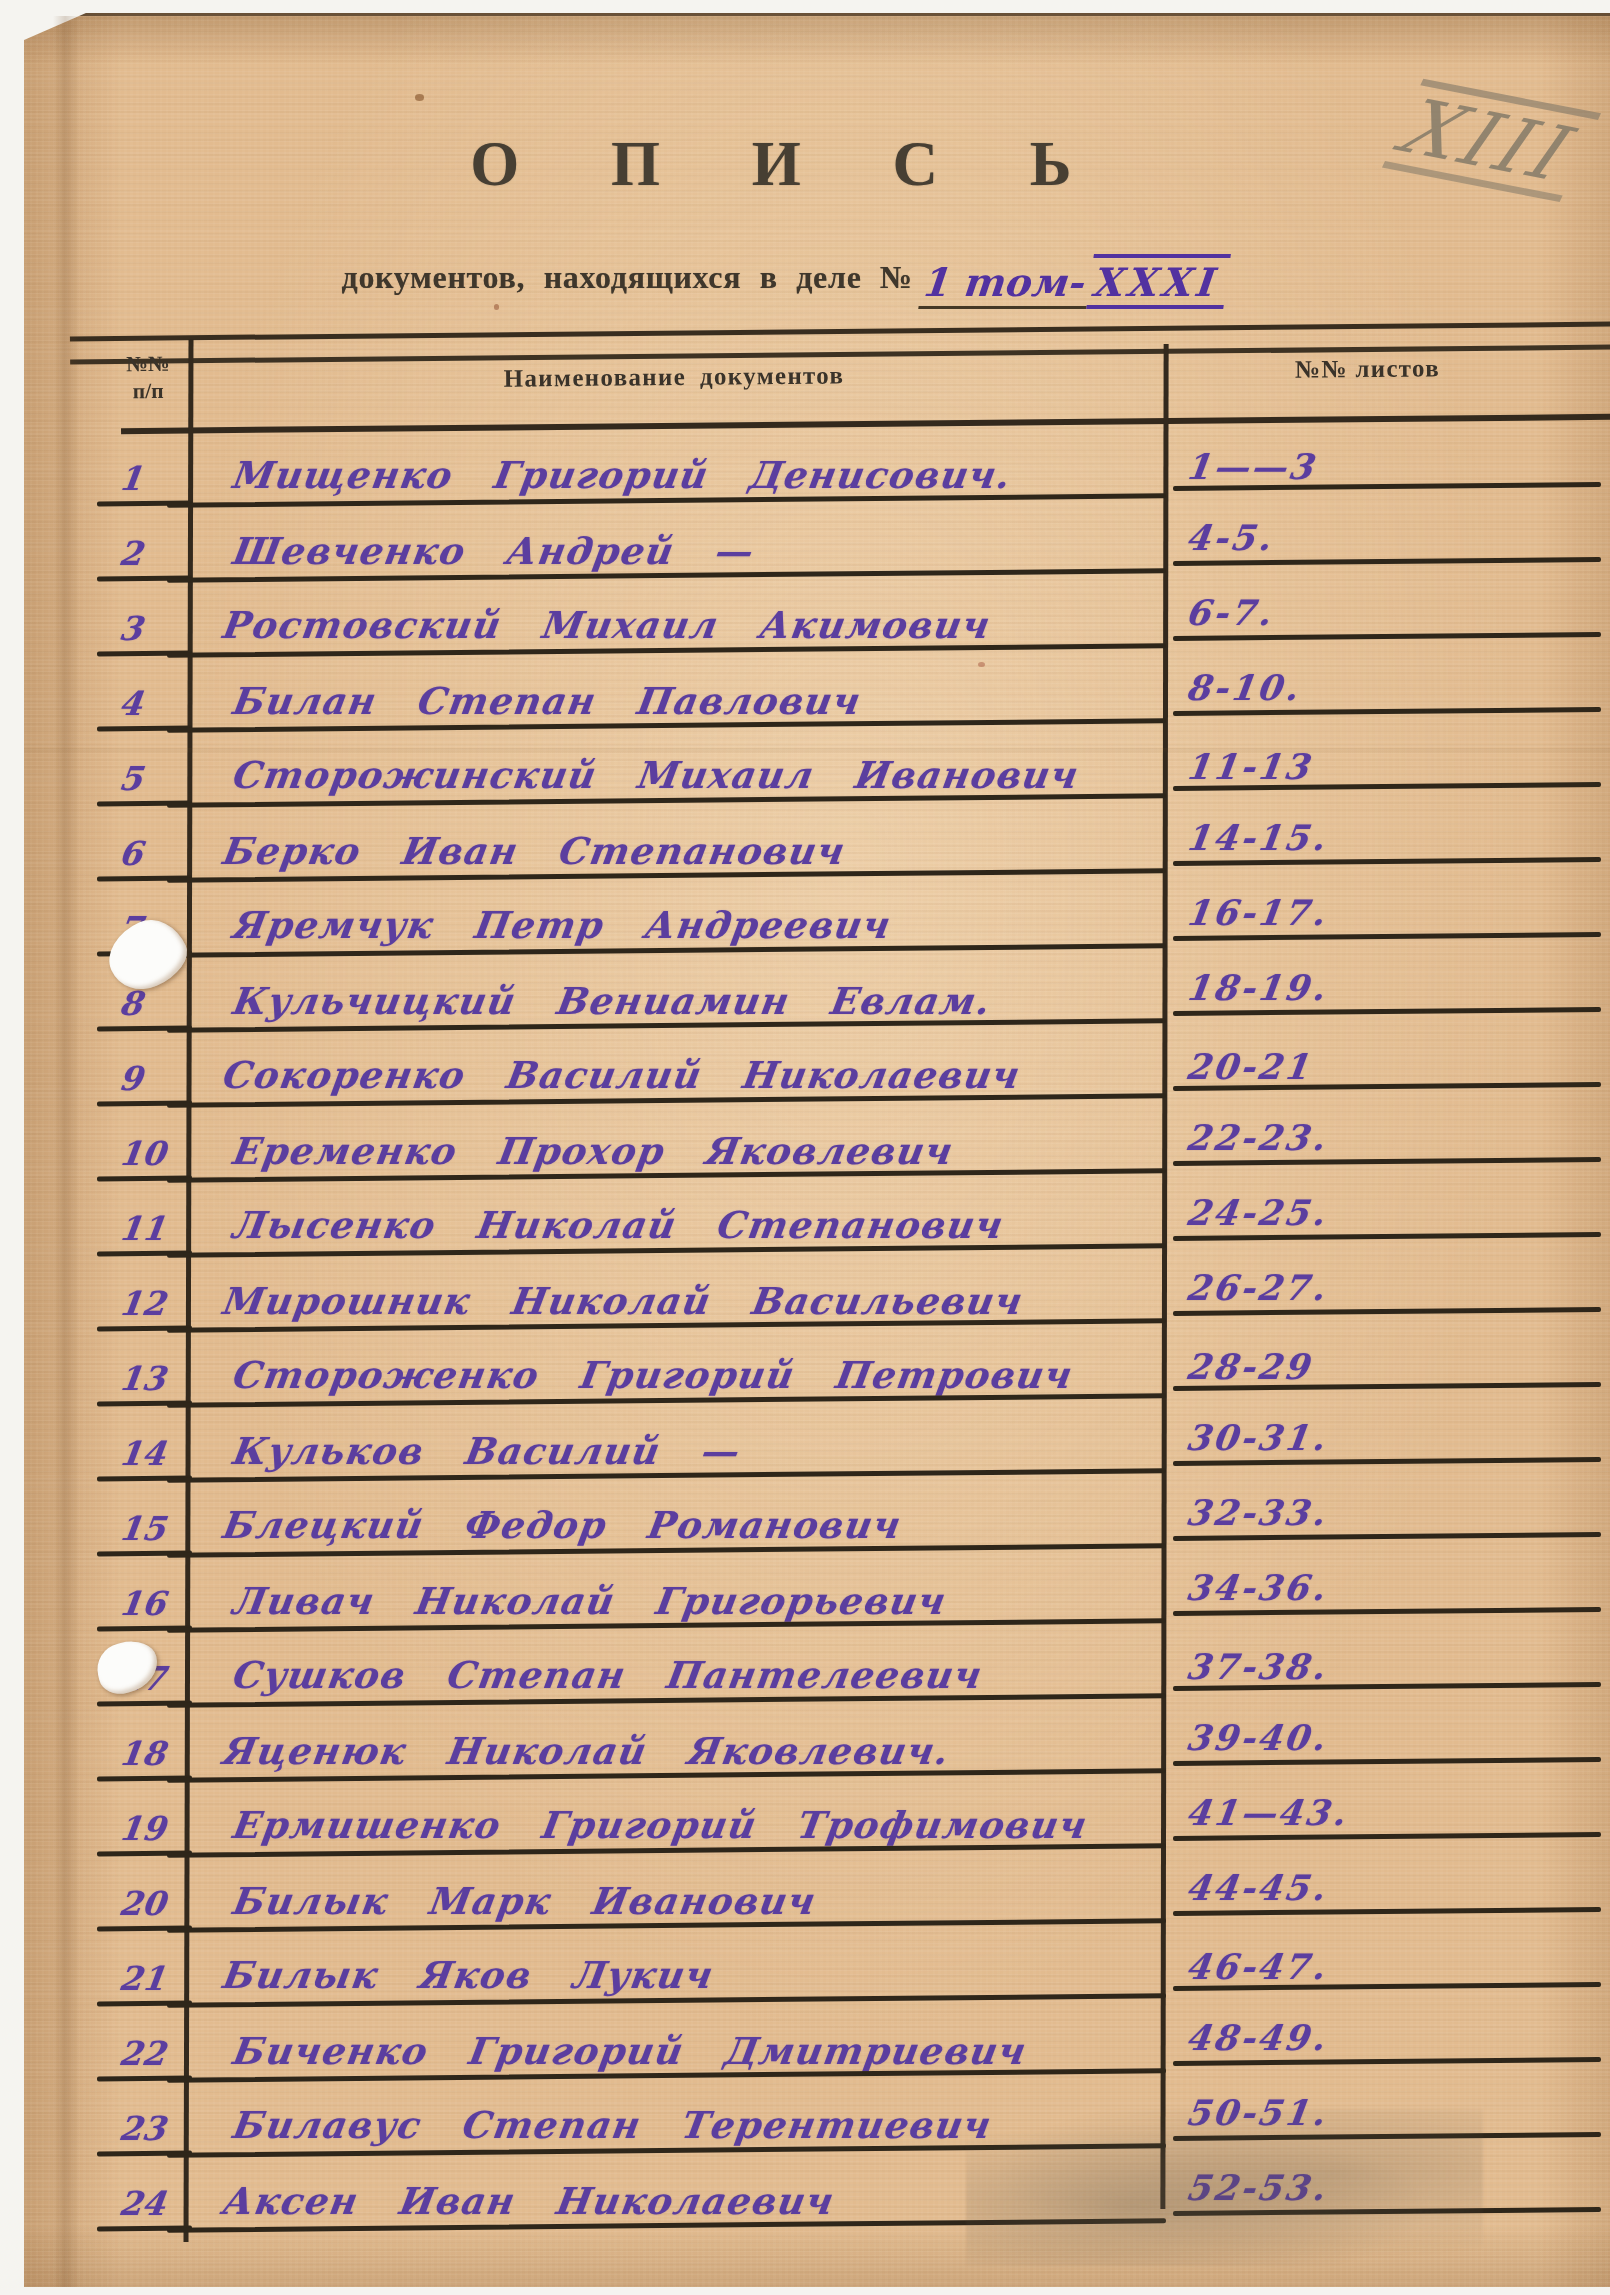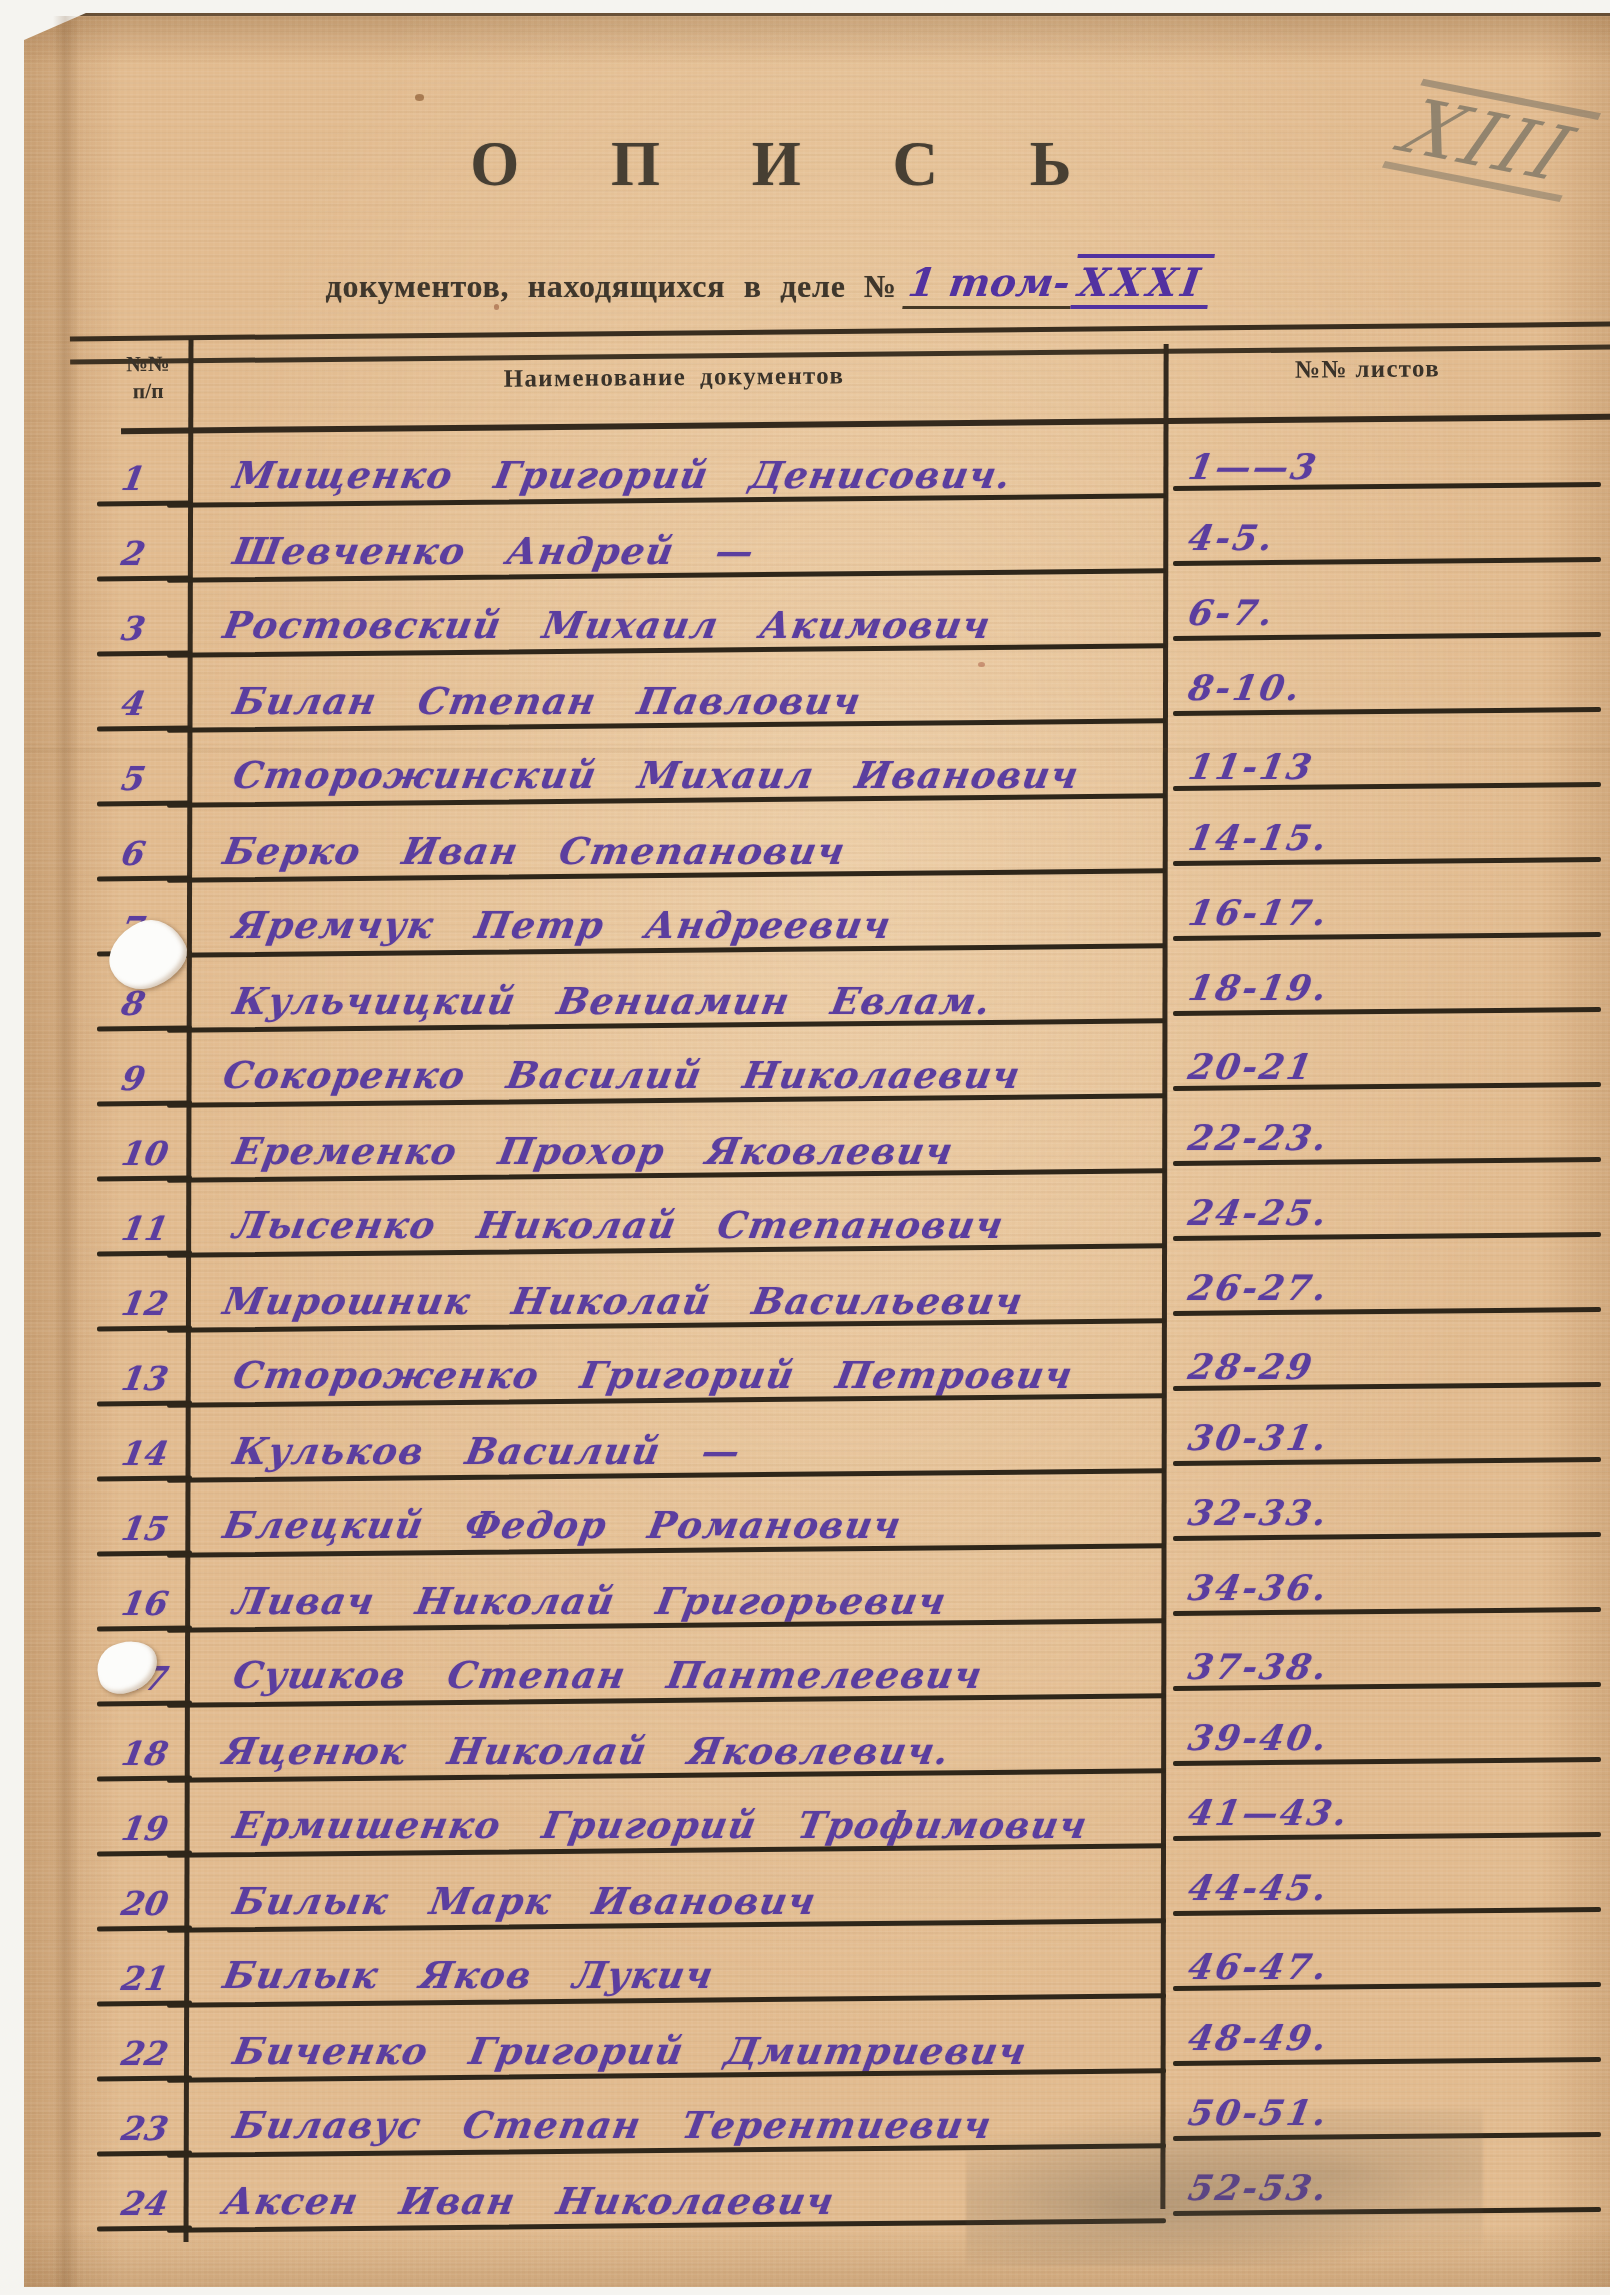--- a/index.html
+++ b/index.html
@@ -42,22 +42,22 @@
     padding:2.6px 10.5px 1.3px 6.5px;
   }
   
   .title{
     position:absolute;left:0;right:0;top:112px;margin:0;text-align:center;
     transform:translateX(-46px);
     font:700 63px "Liberation Serif", serif;letter-spacing:38px;text-indent:38px;
     color:#473f33;text-shadow:0 0 1.3px rgba(71,63,51,.4);
   }
   .subtitle{
-    position:absolute;left:302px;top:243px;white-space:nowrap;
-    display:flex;align-items:flex-end;
+    position:absolute;left:318px;top:243px;white-space:nowrap;
+    display:flex;align-items:flex-start;
   }
   .sub-printed{
     font:700 32px "Liberation Serif", serif;letter-spacing:0.7px;word-spacing:9.8px;
     color:#3f372c;text-shadow:0 0 0.7px rgba(63,55,44,.5);
   }
   .hw{font:italic 700 39px "DejaVu Serif", serif;color:#5232a0;}
   .case-num{margin-left:9.2px;transform:skewX(-8deg);}
   .hw-tom{border-bottom:3.9px solid rgba(40,32,18,.85);padding:0 3.9px 1.3px 2.6px;}
   .hw-roman{border-top:4.6px solid #5232a0;border-bottom:4.6px solid #5232a0;
     padding:1.3px 7.8px 0 5.2px;letter-spacing:3.9px;}

